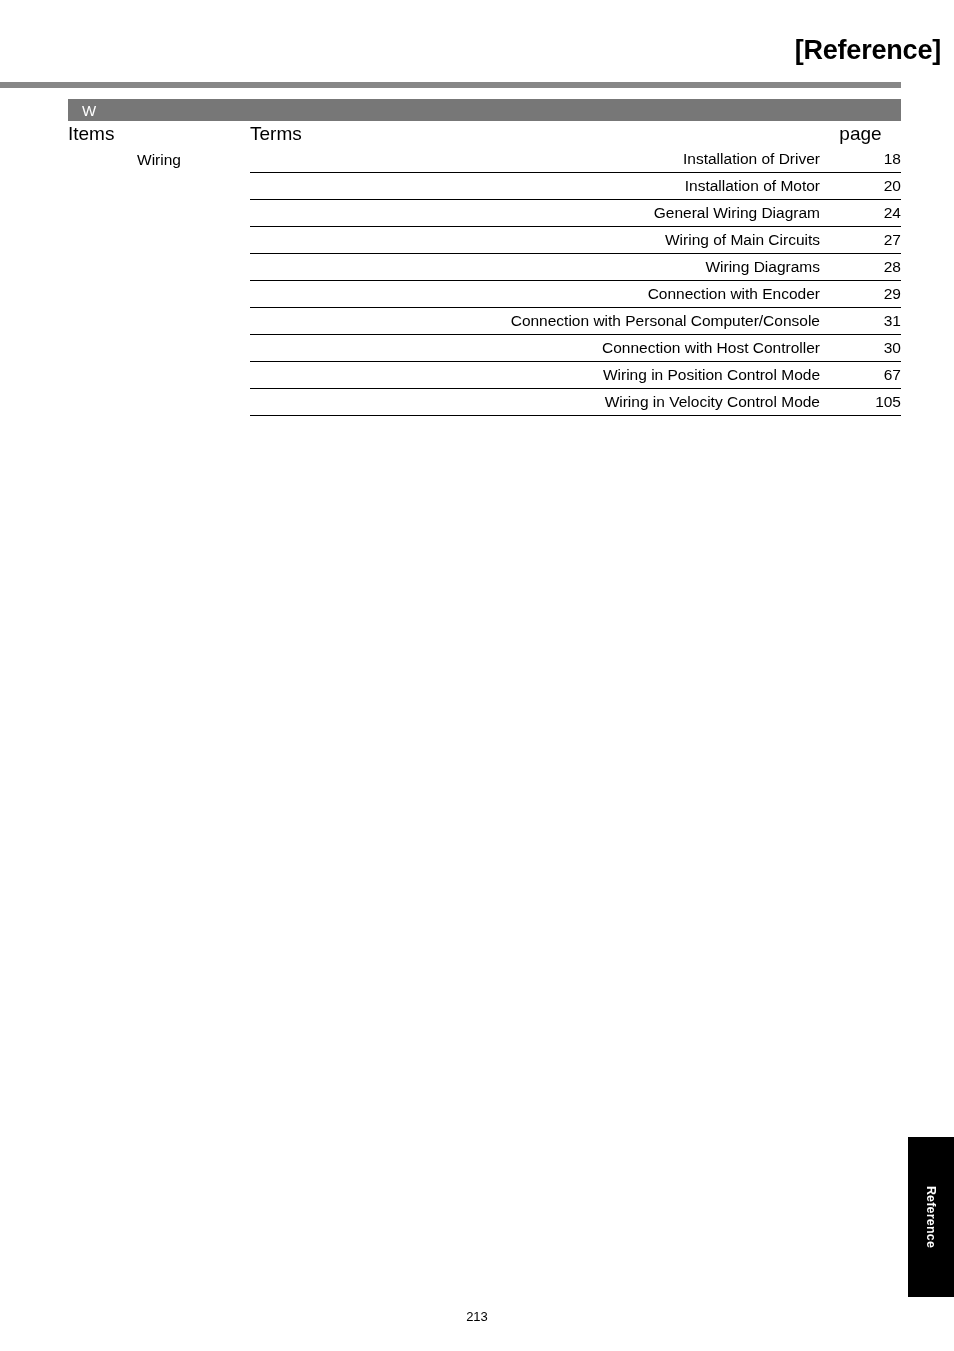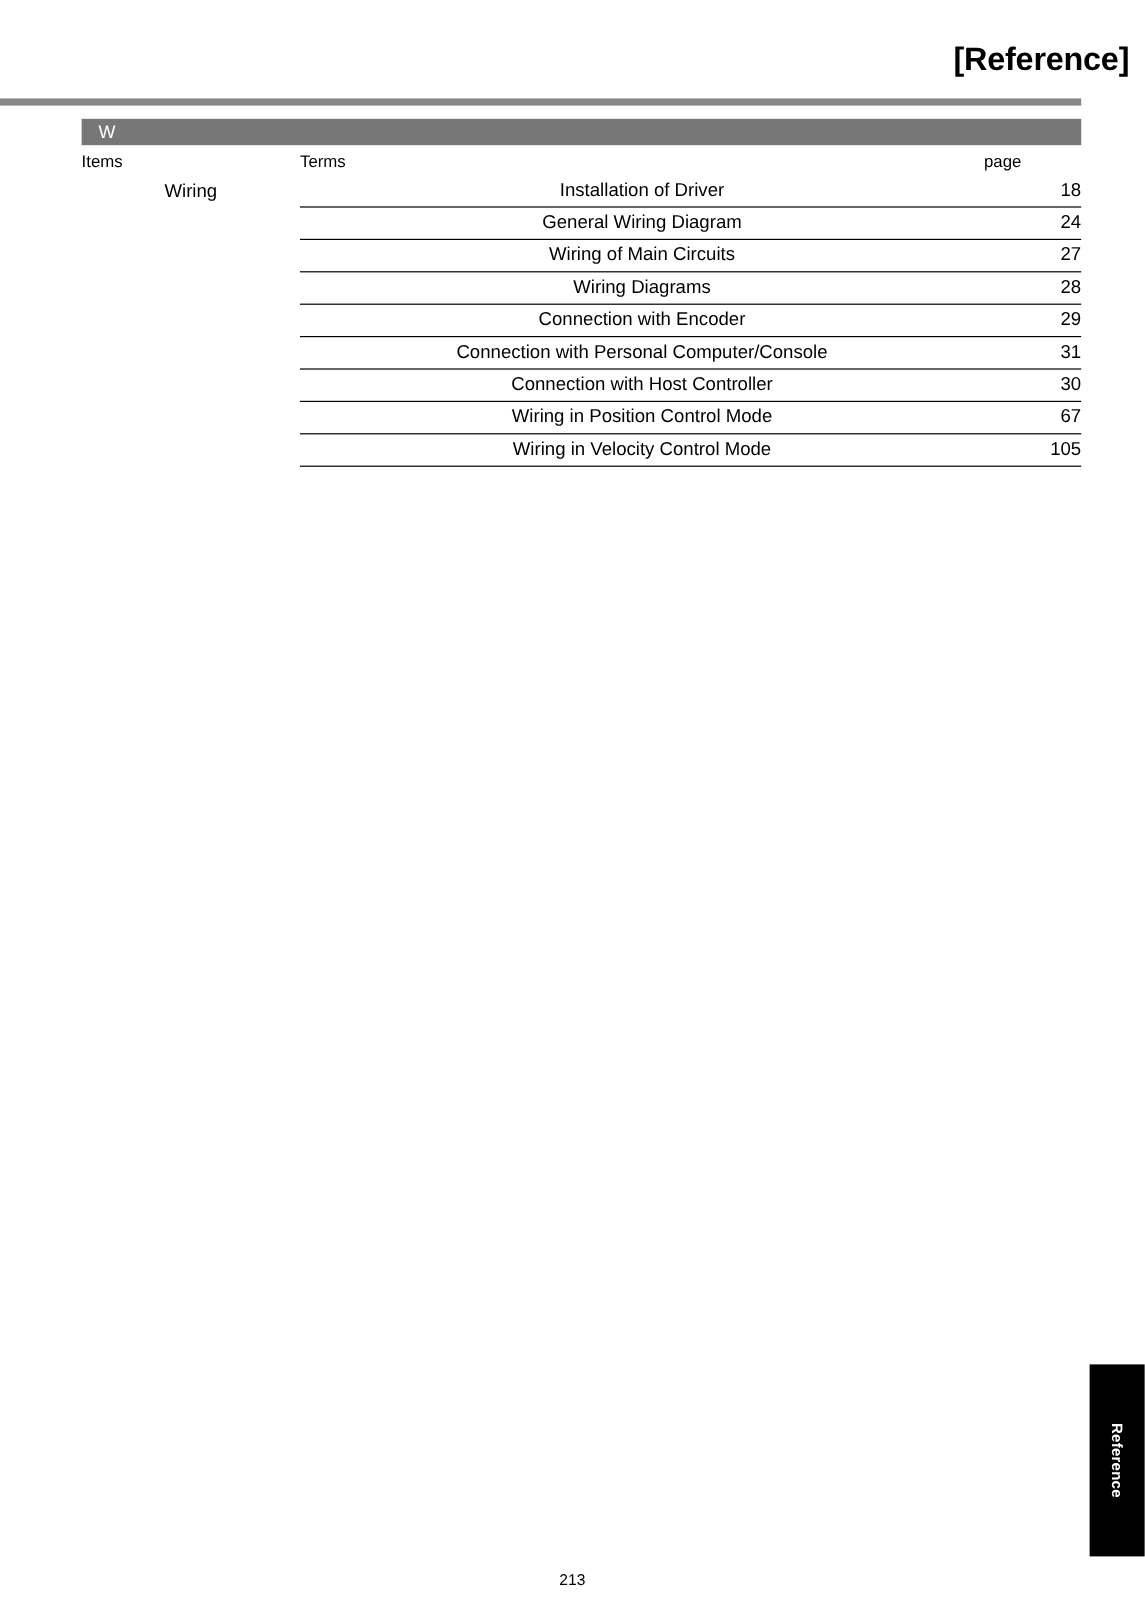--- a/index.html
+++ b/index.html
@@ -78,39 +78,39 @@
   table.idx td {
     padding: 0;
     margin: 0;
     vertical-align: bottom;
     font-weight: normal;
   }
 
   
   tr.head-row th {
     height: 23px;
-    font-size: 14px;
+    font-size: 19px;
     line-height: 20px;
     text-align: left;
     padding-bottom: 2px;
   }
-  tr.head-row th.h-page { text-align: left; }
+  tr.head-row th.h-page { text-align: center; }
 
   
   tr.item-row td {
     height: 24px;
     font-size: 15.5px;
     line-height: 22px;
     padding-bottom: 2px;
   }
   tr.item-row td.c-item {
     text-align: center;
   }
   tr.item-row td.c-term {
-    text-align: center;
+    text-align: right;
     border-bottom: 1.3px solid #000000;
   }
   tr.item-row td.c-pg {
     text-align: right;
     border-bottom: 1.3px solid #000000;
   }
 
   
   .side-tab {
     position: absolute;
@@ -171,20 +171,25 @@
       </tr>
     </thead>
     <tbody id="index-rows">
         <tr class="item-row">
           <td class="c-item">Wiring</td>
           <td class="c-term">Installation of Driver</td>
           <td class="c-pg">18</td>
         </tr>
         <tr class="item-row">
           <td class="c-item"></td>
+          <td class="c-term">Installation of Motor</td>
+          <td class="c-pg">20</td>
+        </tr>
+        <tr class="item-row">
+          <td class="c-item"></td>
           <td class="c-term">General Wiring Diagram</td>
           <td class="c-pg">24</td>
         </tr>
         <tr class="item-row">
           <td class="c-item"></td>
           <td class="c-term">Wiring of Main Circuits</td>
           <td class="c-pg">27</td>
         </tr>
         <tr class="item-row">
           <td class="c-item"></td>

